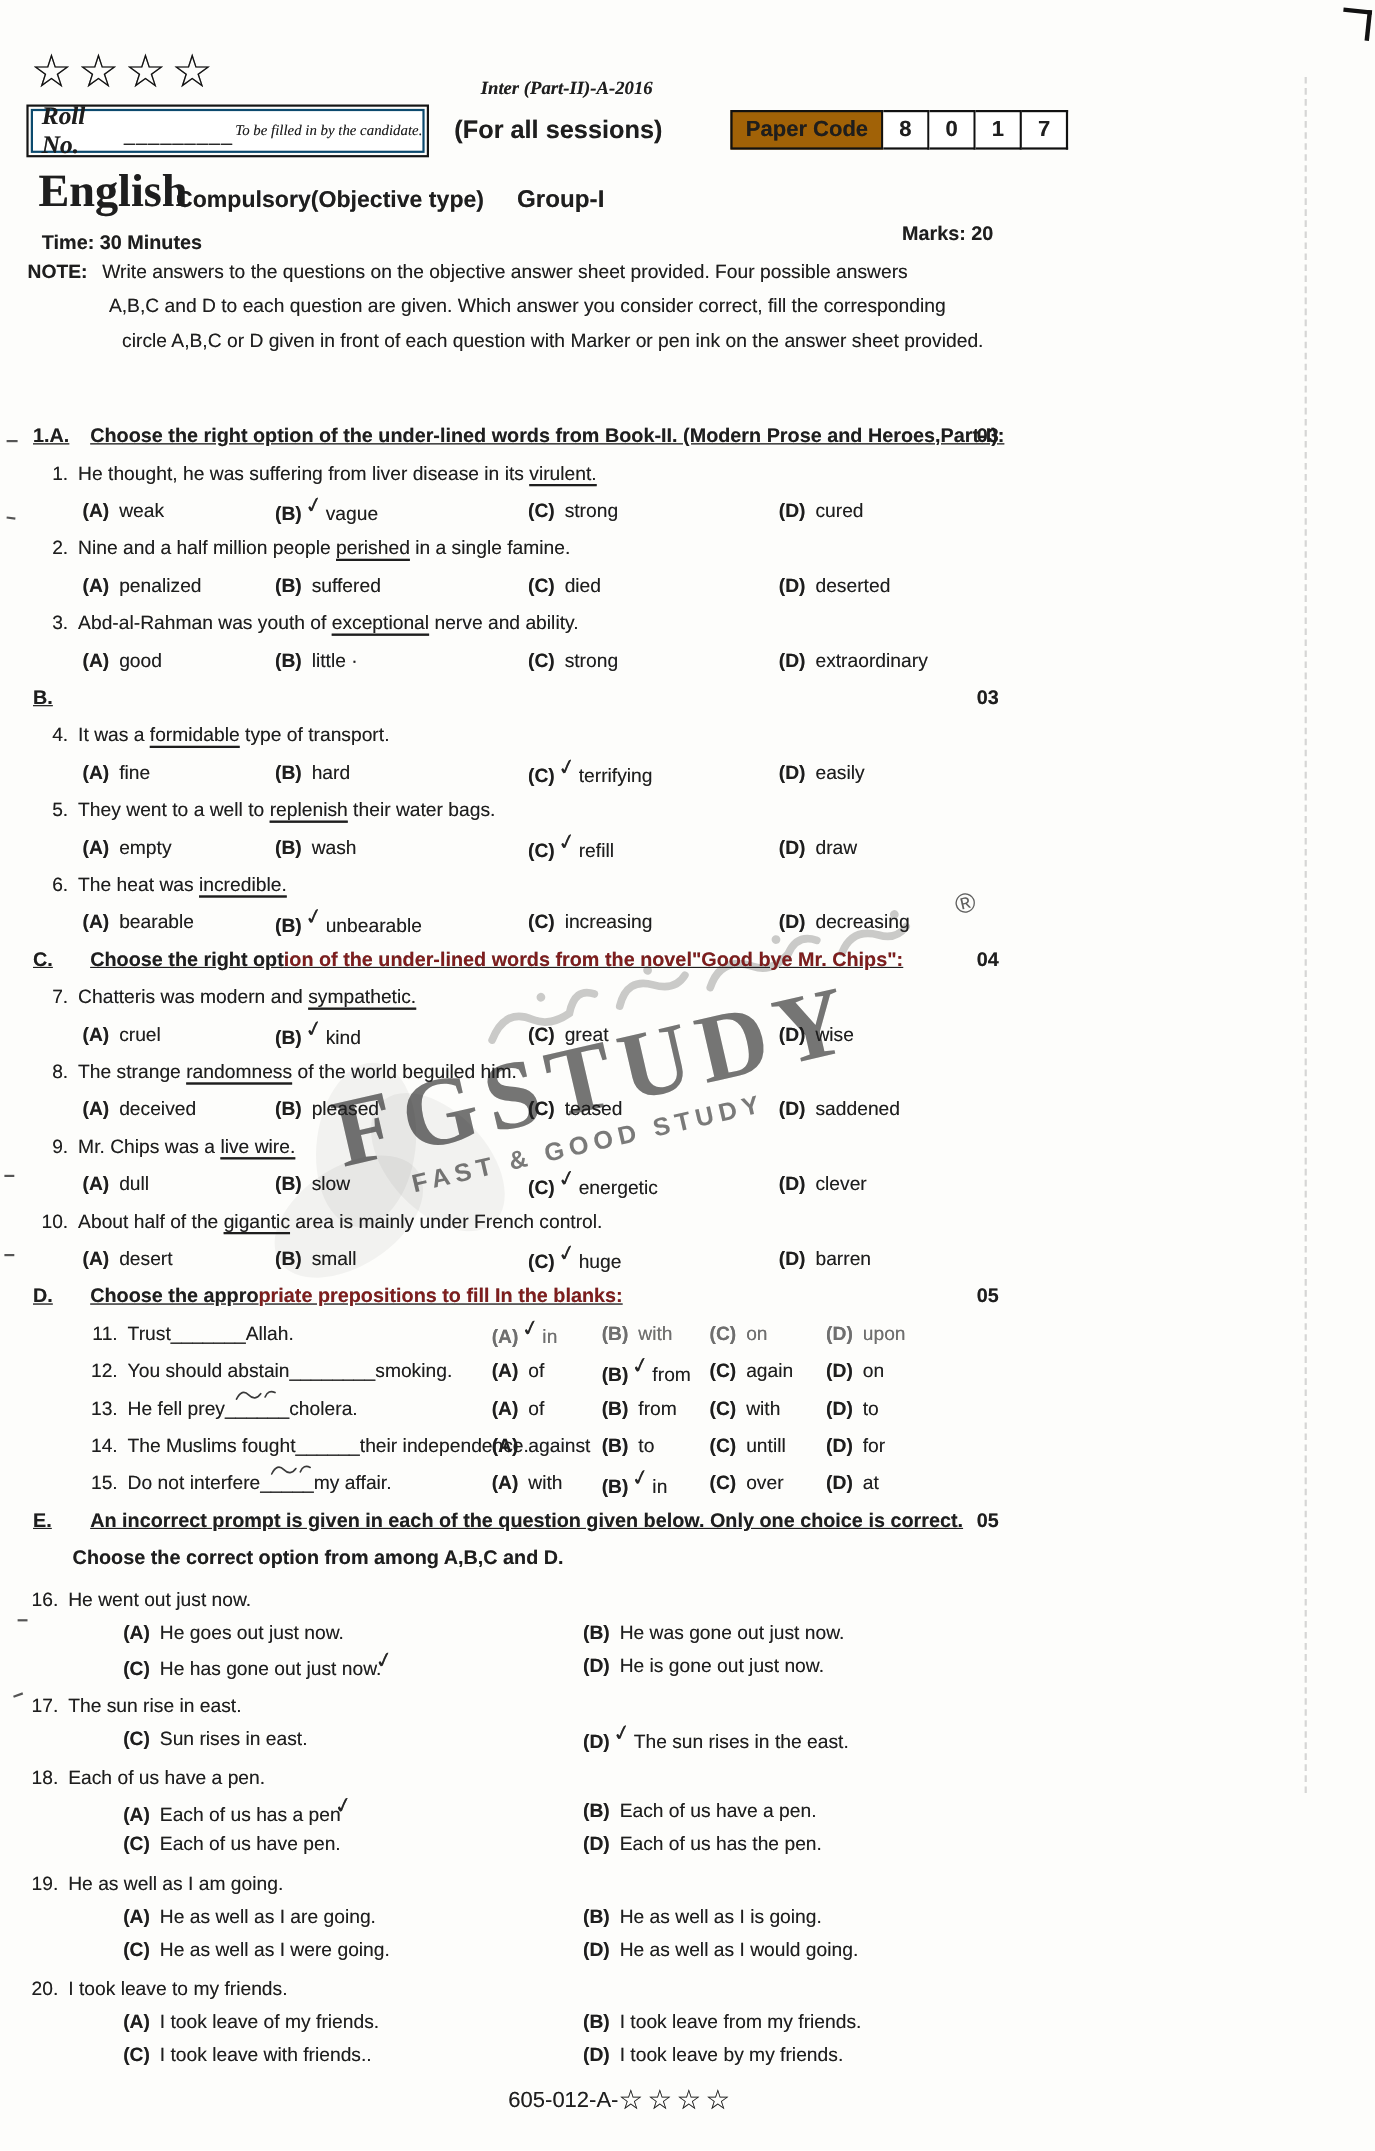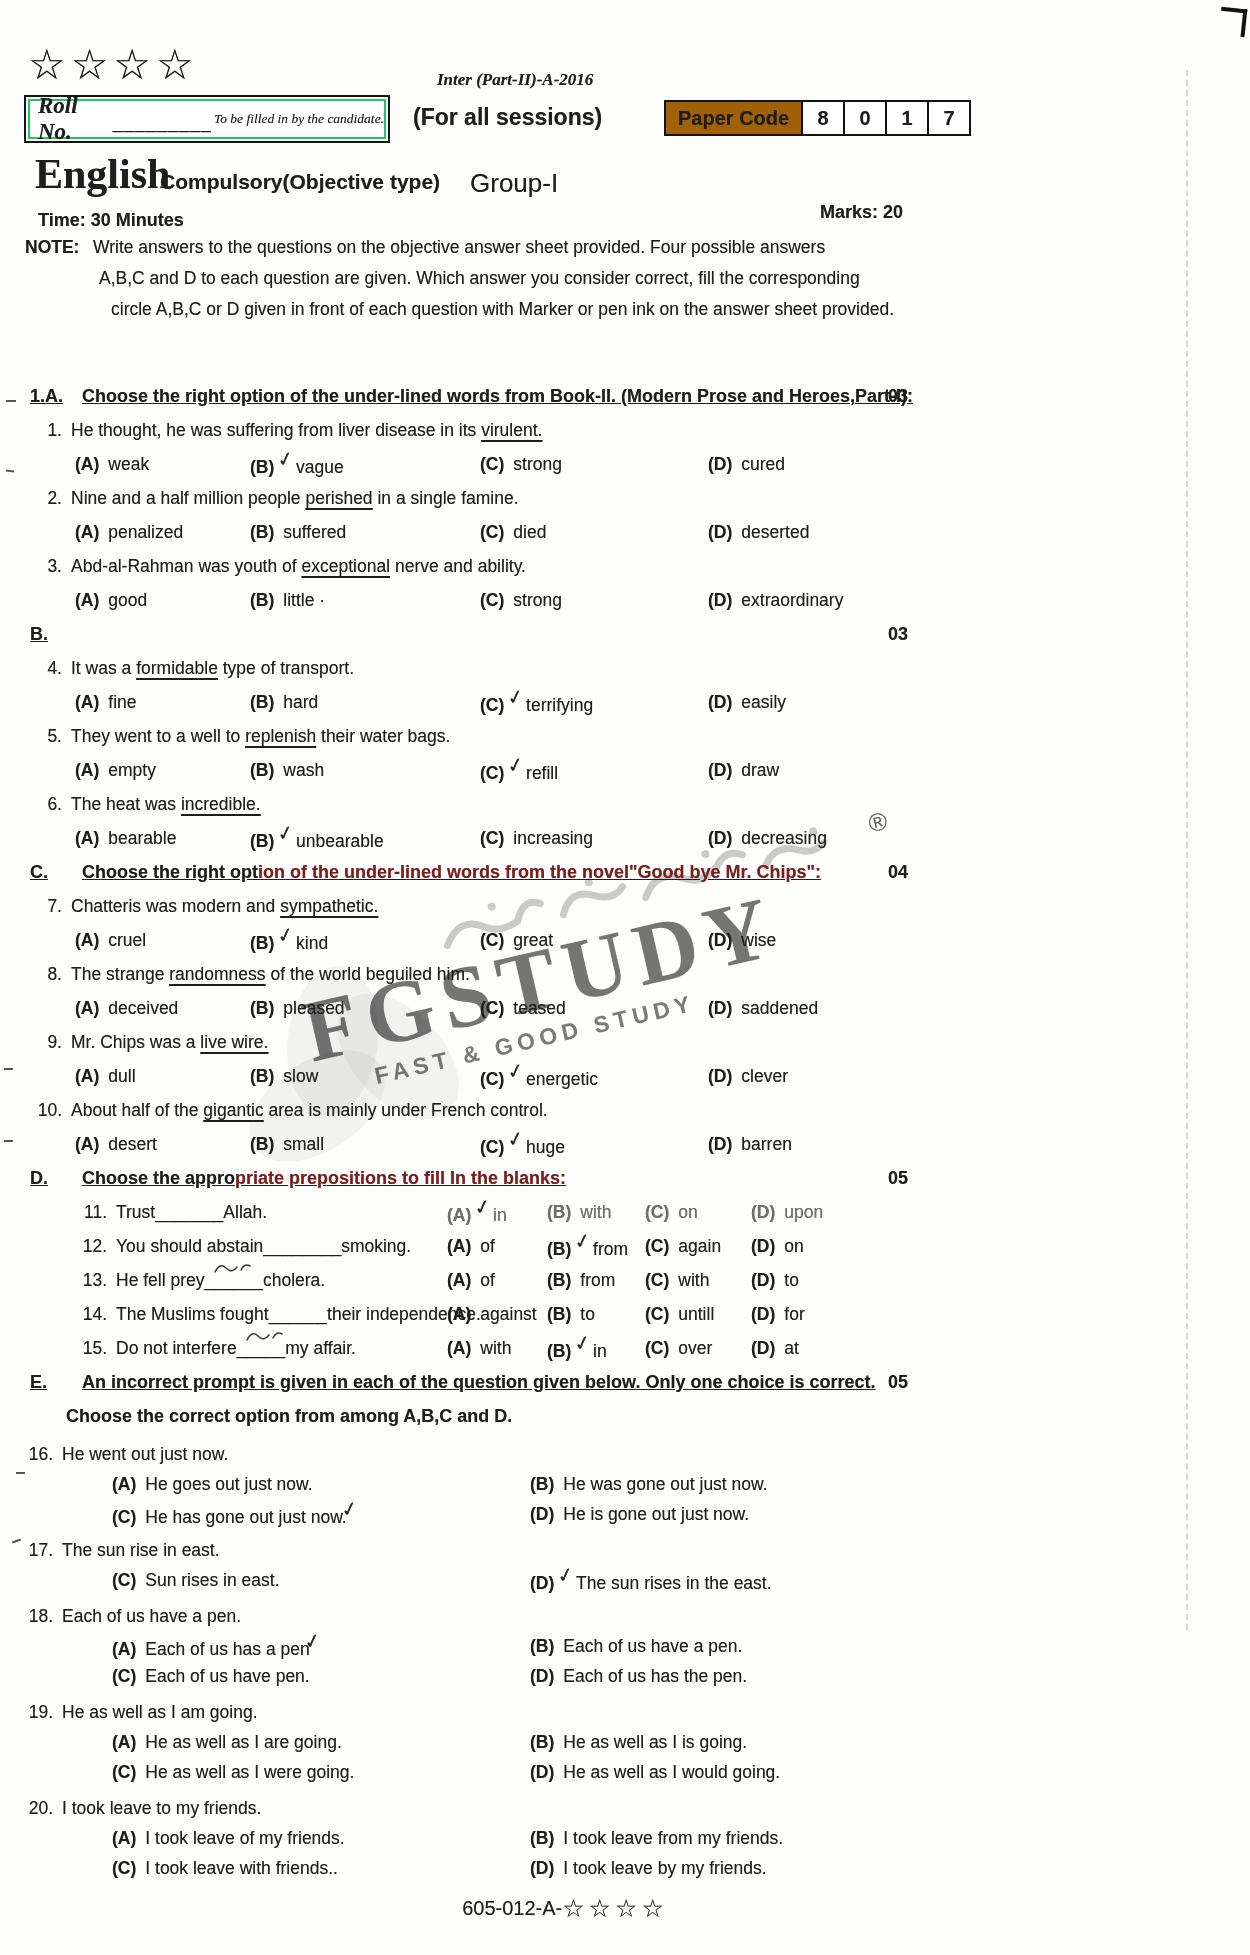--- a/index.html
+++ b/index.html
@@ -8,35 +8,35 @@
         text-shadow:0 0 .4px rgba(0,0,0,.45);}
   b{font-weight:700;}
   
   .stars-top{position:absolute;left:28px;top:40px;font-size:42px;letter-spacing:5px;color:#111;}
   .exam-ref{position:absolute;left:437px;top:70px;font-family:"Liberation Serif",serif;
             font-style:italic;font-weight:700;font-size:17px;}
   .fold{position:absolute;right:4px;top:8px;width:22px;height:24px;
         border-top:4px solid #111;border-right:4px solid #111;transform:rotate(6deg);}
   .edge-dash{position:absolute;left:1186px;top:70px;height:1560px;border-left:2px dashed #c6c6c6;opacity:.7;}
   .rollbox{position:absolute;left:28px;top:99px;width:358px;height:40px;
-           border:2px solid #22c55e;outline:2px solid #151515;outline-offset:2px;
+           border:2px solid #0c4a6e;outline:2px solid #151515;outline-offset:2px;
            display:flex;align-items:center;padding-left:8px;box-sizing:border-box;background:#fff;}
   .rolllabel{font-family:"Liberation Serif",serif;font-style:italic;font-weight:700;font-size:23px;}
   .rollblank{font-size:18px;letter-spacing:1px;margin:6px 2px 0 0;}
   .rollnote{font-family:"Liberation Serif",serif;font-style:italic;font-size:13.5px;white-space:nowrap;}
   .sessions{position:absolute;left:413px;top:104px;font-size:23px;font-weight:700;}
   .pcode{position:absolute;left:664px;top:100px;display:flex;height:36px;}
   .pcode .lab{border:2px solid #111;display:flex;align-items:center;padding:0 12px;
               font-weight:700;font-size:20px;background:#a16207;}
   .pcode .dg{border:2px solid #111;border-left:none;width:40px;display:flex;align-items:center;
              justify-content:center;font-weight:700;font-size:20px;background:#fff;}
   .subject{position:absolute;left:35px;top:150px;font-family:"Liberation Serif",serif;
            font-weight:700;font-size:42px;}
   .subtype{position:absolute;left:160px;top:170px;font-size:21px;font-weight:700;}
-  .group{position:absolute;left:470px;top:168px;font-size:26px;font-weight:400;}
+  .group{position:absolute;left:470px;top:168px;font-size:22px;font-weight:700;}
   .time{position:absolute;left:38px;top:210px;font-size:18px;font-weight:700;}
   .marks-total{position:absolute;left:820px;top:202px;font-size:18px;font-weight:700;}
   .note{position:absolute;left:25px;top:232px;width:960px;display:flex;font-size:17.5px;line-height:31px;}
   .note .nl{width:64px;font-weight:700;flex:none;}
   .note .nlines div{padding-left:4px;}
   .note .nlines div:nth-child(2){padding-left:10px;}
   .note .nlines div:nth-child(3){padding-left:22px;}
   
   #content{position:absolute;left:0;top:386px;width:1250px;z-index:2;}
   .sec{position:relative;height:34px;padding-left:30px;font-weight:700;font-size:18px;display:flex;text-decoration:underline;}

